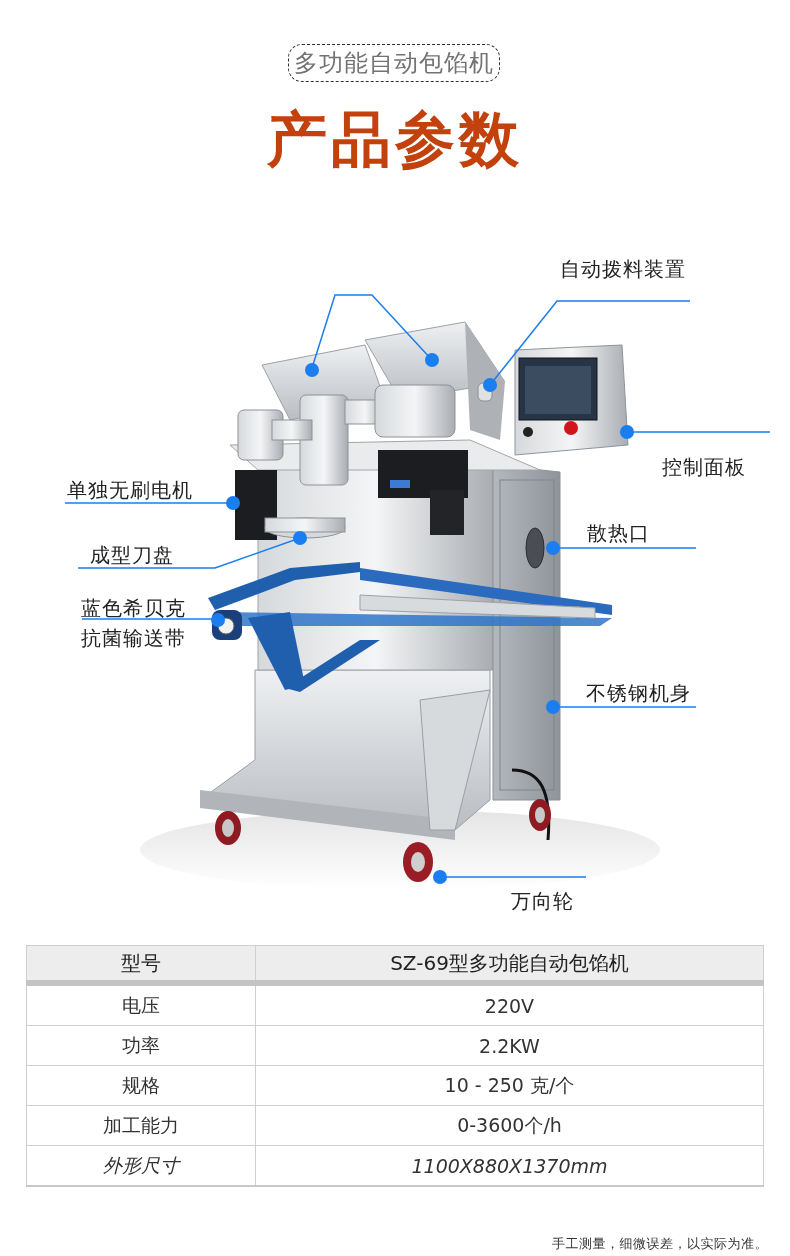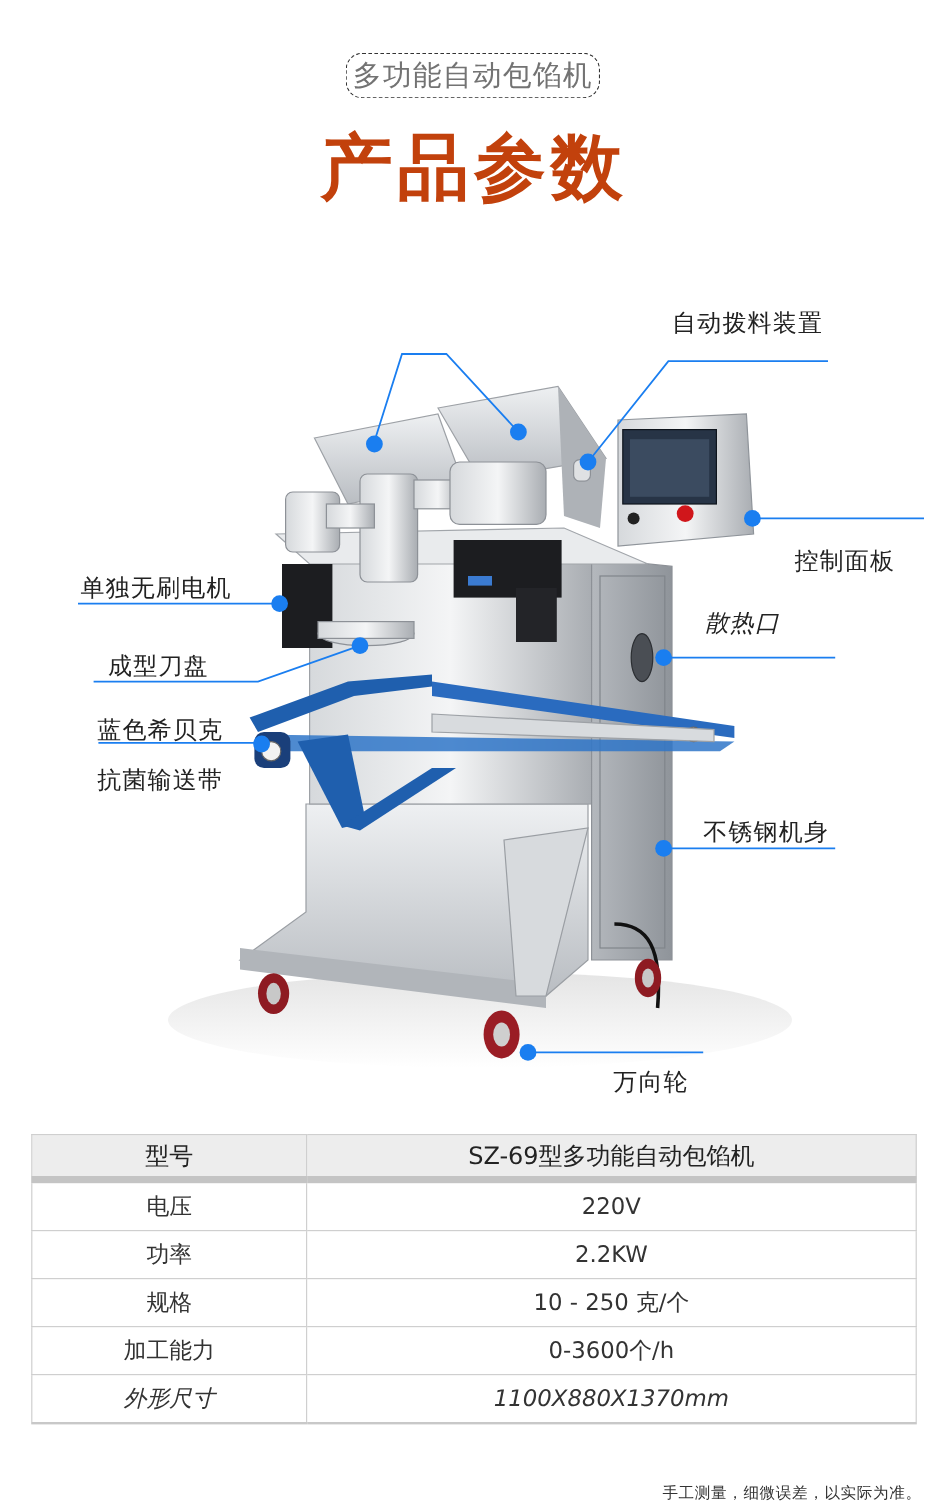--- a/index.html
+++ b/index.html
@@ -146,24 +146,24 @@
       <circle cx="218" cy="620" r="7"></circle>
       <circle cx="553" cy="707" r="7"></circle>
       <circle cx="440" cy="877" r="7"></circle>
     </g>
   </svg>
 
   
   <div class="callout-label" style="left:560px; top:16px;">自动拨料装置</div>
   <div class="callout-label" style="left:662px; top:166px;margin-top:48px;">控制面板</div>
   <div class="callout-label" style="left:67px; top:237px;">单独无刷电机</div>
-  <div class="callout-label" style="left:587px; top:266px;font-style:italic;">散热口</div>
+  <div class="callout-label" style="left:587px; top:280px;">散热口</div>
   <div class="callout-label" style="left:90px; top:302px;">成型刀盘</div>
   <div class="callout-label" style="left:81px; top:355px;">蓝色希贝克</div>
-  <div class="callout-label" style="left:81px; top:385px;margin-top:12px;">抗菌输送带</div>
+  <div class="callout-label" style="left:81px; top:385px;">抗菌输送带</div>
   <div class="callout-label" style="left:586px; top:440px;">不锈钢机身</div>
   <div class="callout-label" style="left:511px; top:648px;">万向轮</div>
 </div>
 
 <table class="spec">
   <thead>
     <tr>
       <th class="key">型号</th>
       <th>SZ-69型多功能自动包馅机</th>
     </tr>

